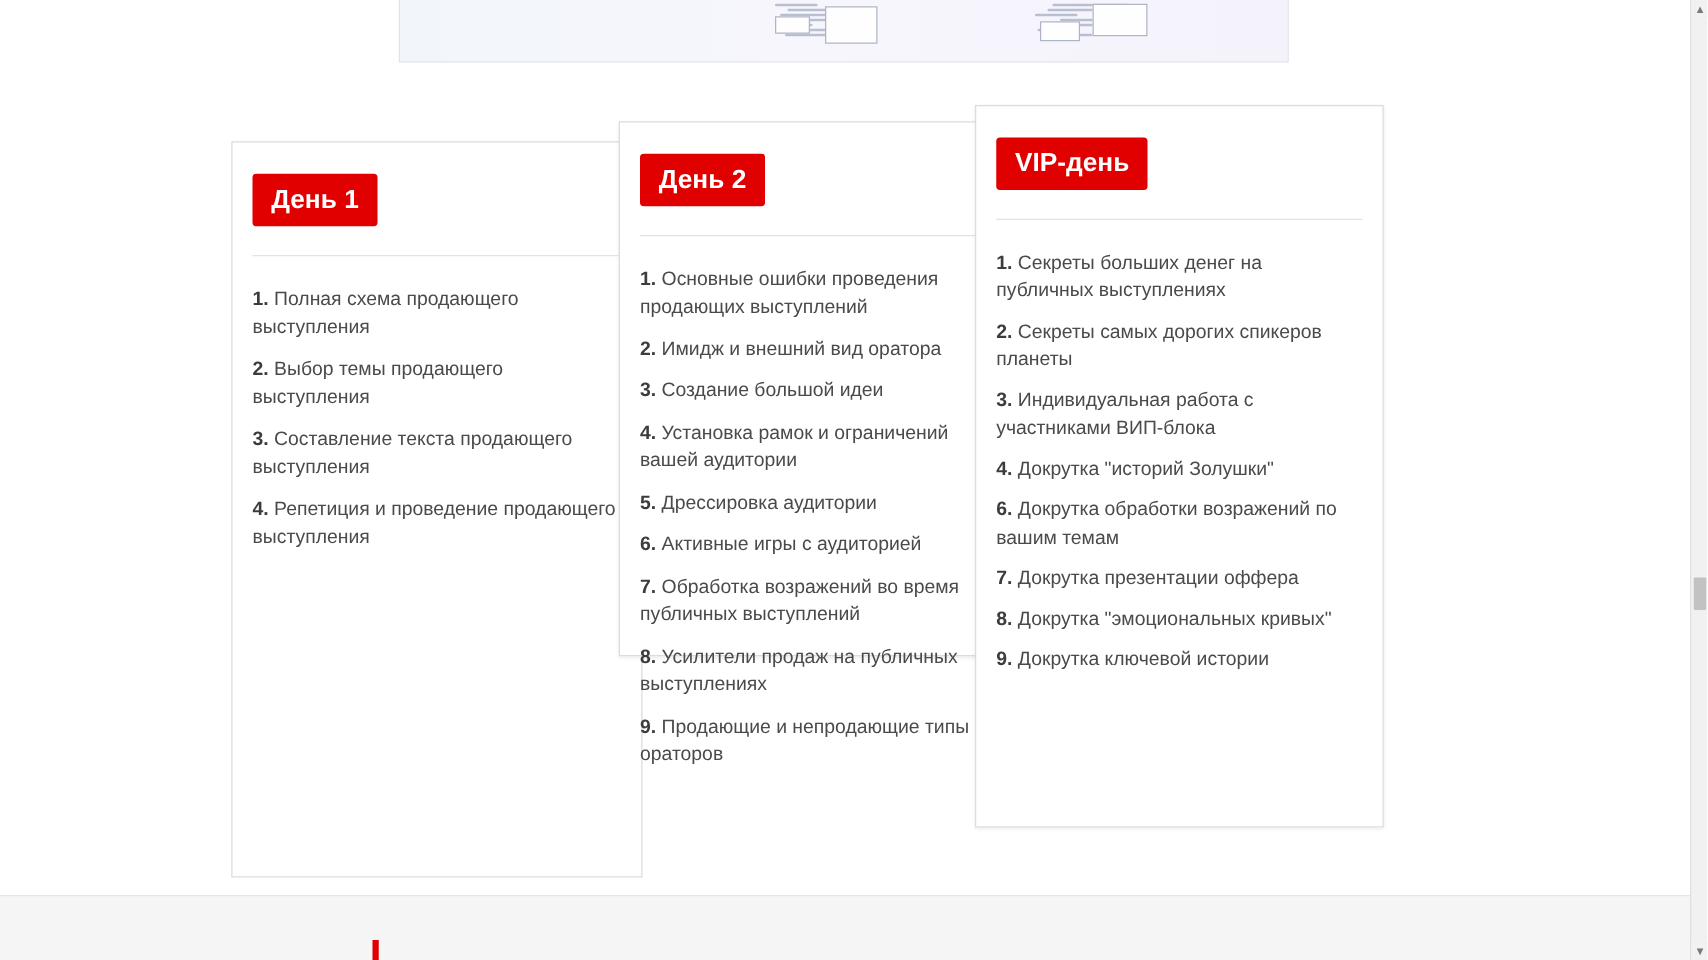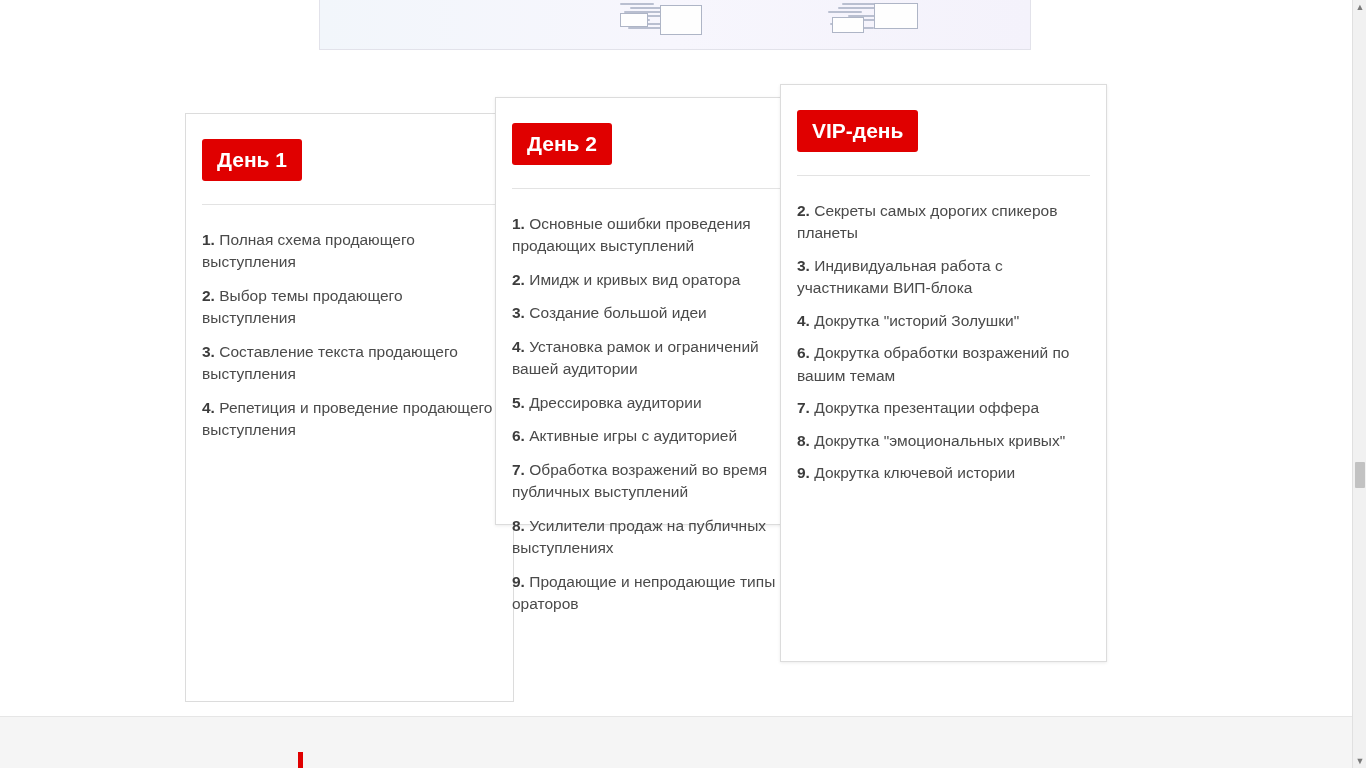--- a/index.html
+++ b/index.html
@@ -214,37 +214,38 @@
   </ul>
 </div>
 
 <div class="card card-2">
   <div class="badge-wrap">
     <span class="badge">День 2</span>
   </div>
   <div class="divider"></div>
   <ul class="list">
     <li><span class="num">1.</span> <span>Основные ошибки проведения продающих выступлений</span></li>
-    <li><span class="num">2.</span> <span>Имидж и кривых вид оратора</span></li>
+    <li><span class="num">2.</span> <span>Имидж и внешний вид оратора</span></li>
     <li><span class="num">3.</span> <span>Создание большой идеи</span></li>
     <li><span class="num">4.</span> <span>Установка рамок и ограничений вашей аудитории</span></li>
     <li><span class="num">5.</span> <span>Дрессировка аудитории</span></li>
     <li><span class="num">6.</span> <span>Активные игры с аудиторией</span></li>
     <li><span class="num">7.</span> <span>Обработка возражений во время публичных выступлений</span></li>
     <li><span class="num">8.</span> <span>Усилители продаж на публичных выступлениях</span></li>
     <li><span class="num">9.</span> <span>Продающие и непродающие типы ораторов</span></li>
   </ul>
 </div>
 
 <div class="card card-3">
   <div class="badge-wrap">
     <span class="badge">VIP-день</span>
   </div>
   <div class="divider"></div>
   <ul class="list">
+    <li><span class="num">1.</span> <span>Секреты больших денег на публичных выступлениях</span></li>
     <li><span class="num">2.</span> <span>Секреты самых дорогих спикеров планеты</span></li>
     <li><span class="num">3.</span> <span>Индивидуальная работа с участниками ВИП-блока</span></li>
     <li><span class="num">4.</span> <span>Докрутка "историй Золушки"</span></li>
     <li><span class="num">6.</span> <span>Докрутка обработки возражений по вашим темам</span></li>
     <li><span class="num">7.</span> <span>Докрутка презентации оффера</span></li>
     <li><span class="num">8.</span> <span>Докрутка "эмоциональных кривых"</span></li>
     <li><span class="num">9.</span> <span>Докрутка ключевой истории</span></li>
   </ul>
 </div>
 

